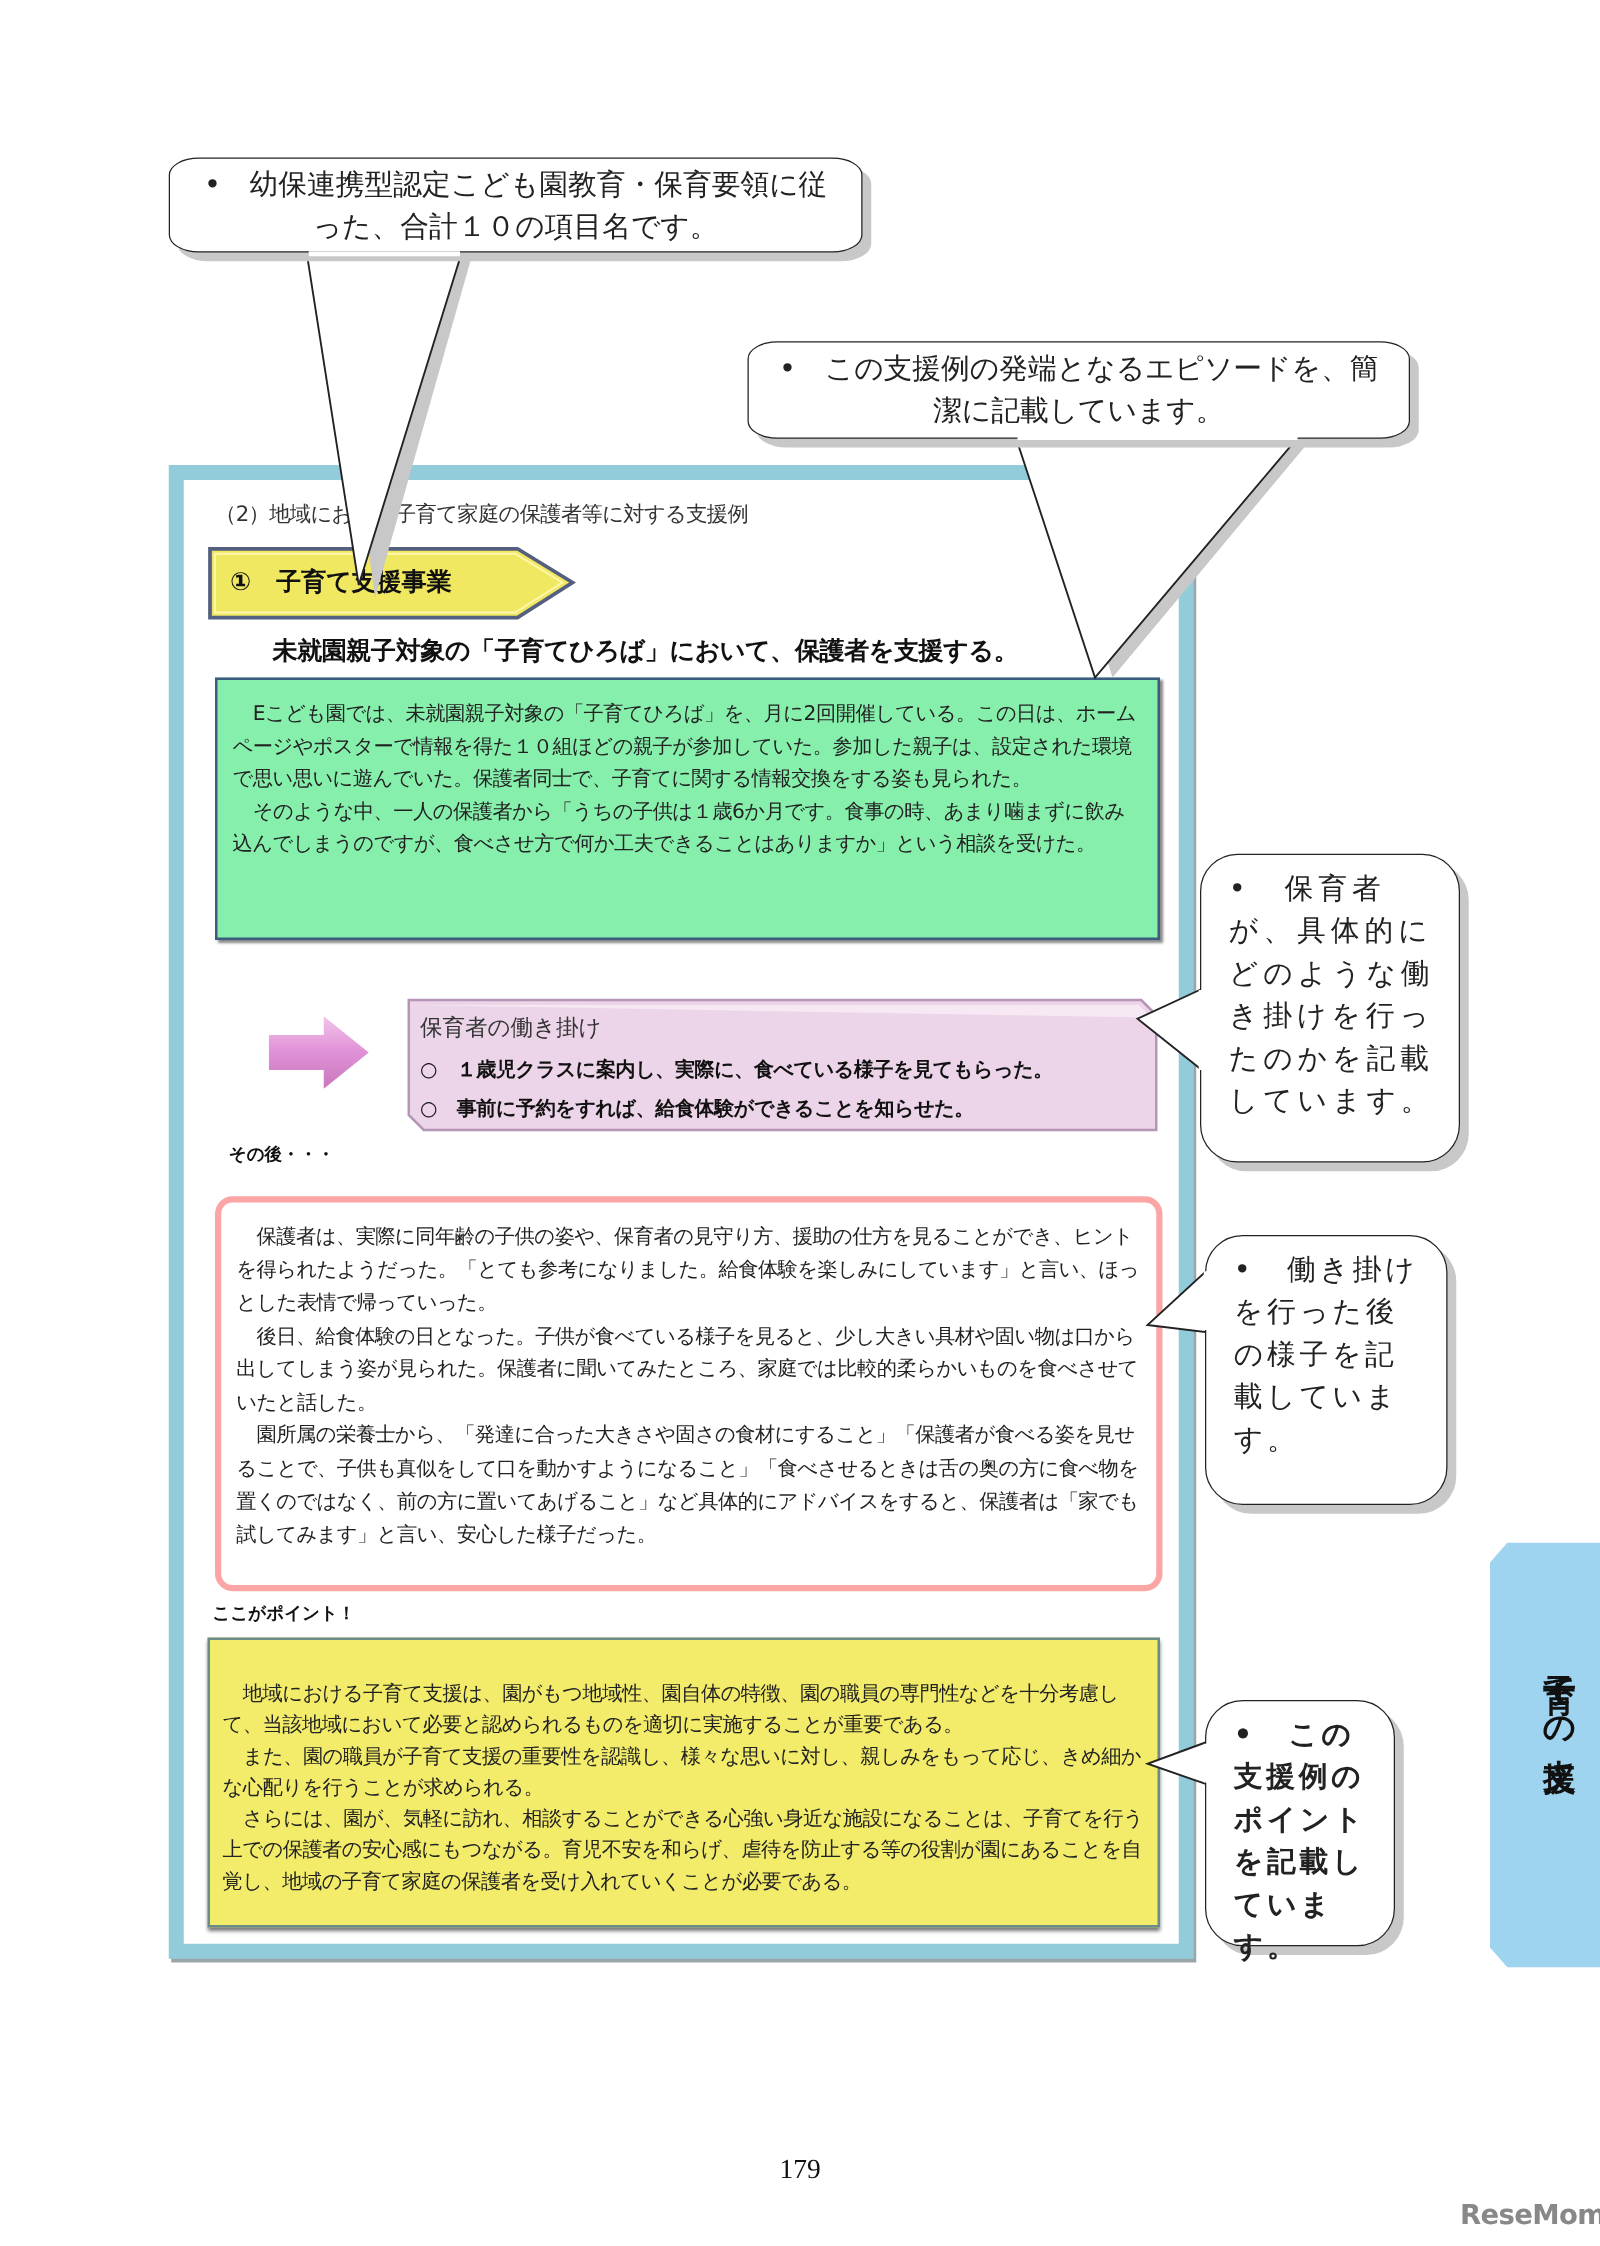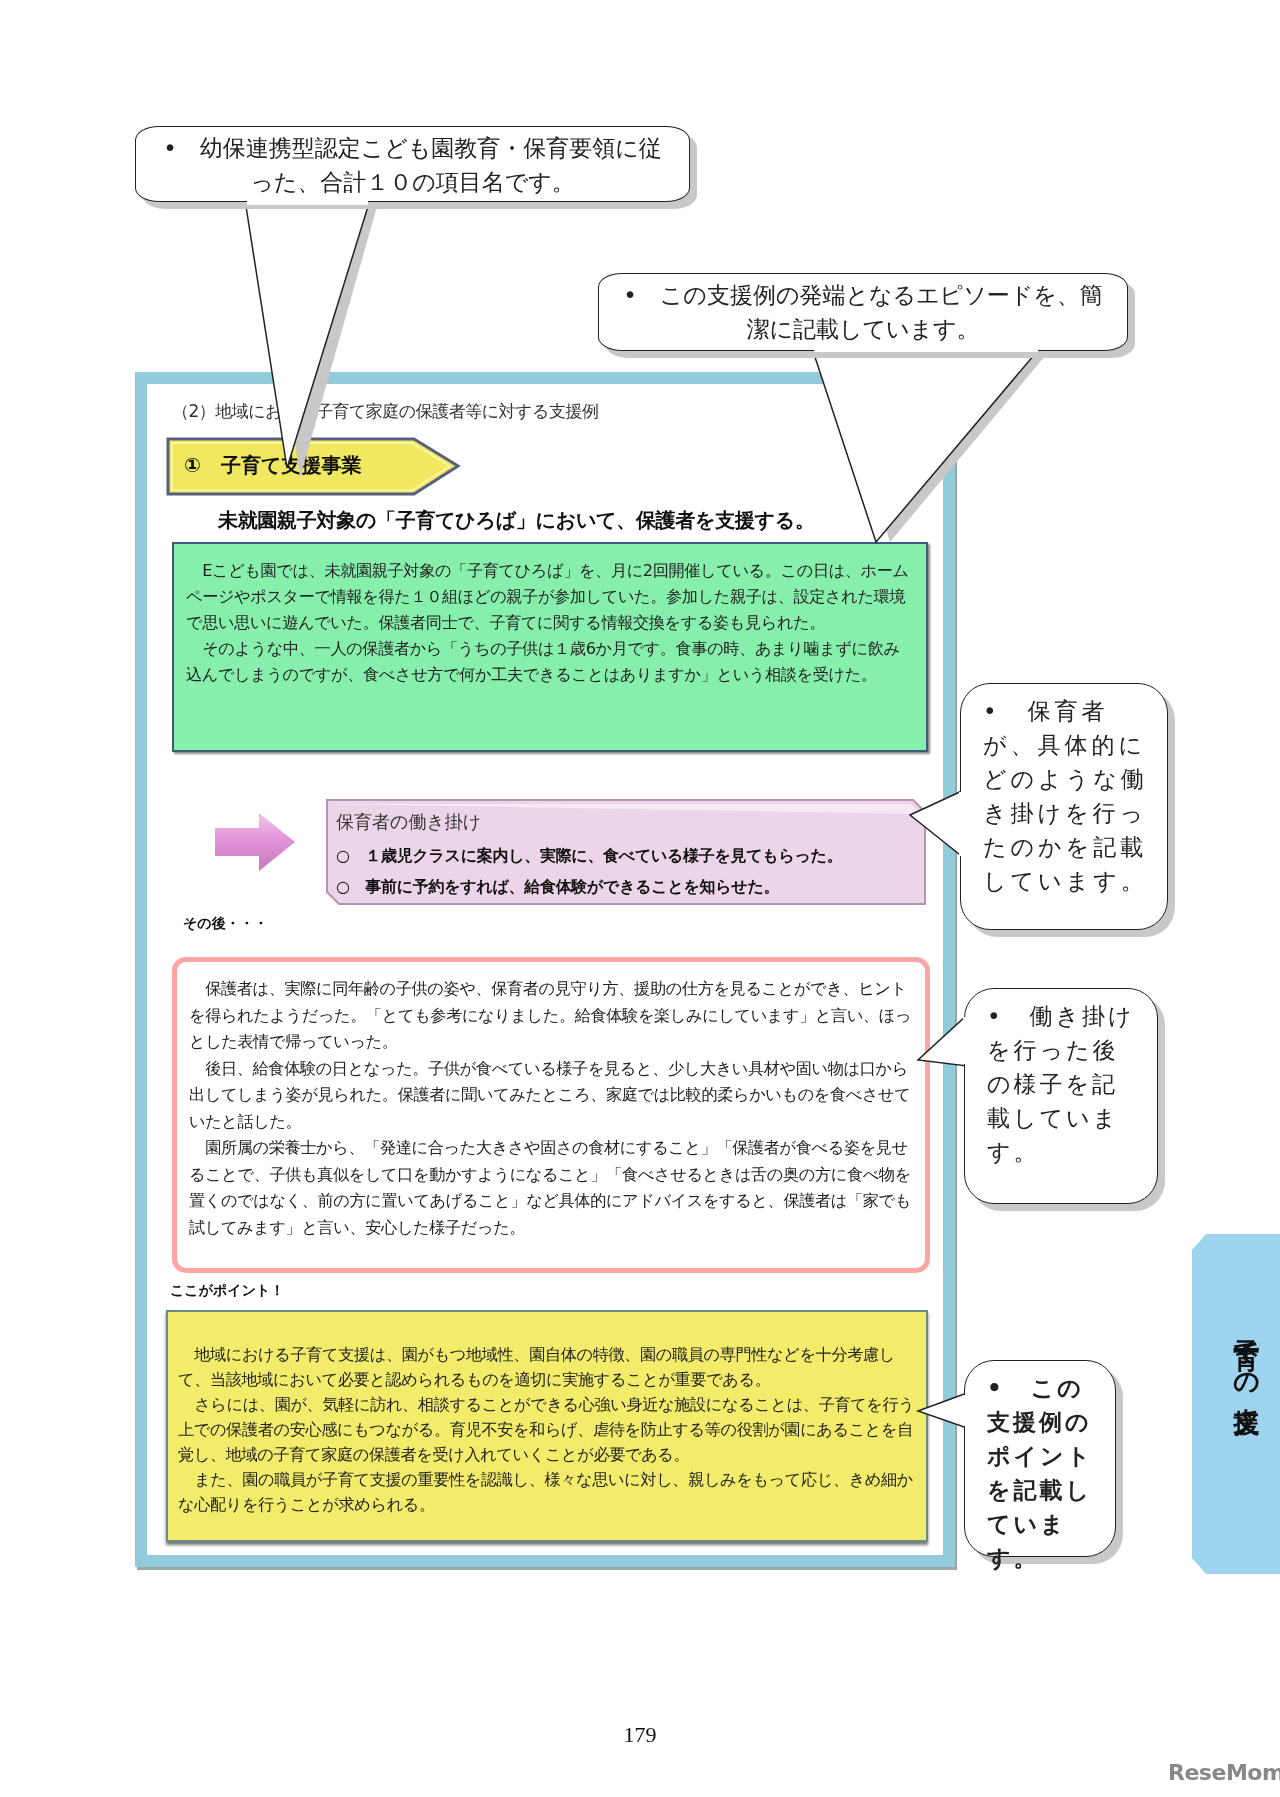--- a/index.html
+++ b/index.html
@@ -116,22 +116,22 @@
 <div class="abs after-label">その後・・・</div>
 <div class="abs after-box">
   <p>保護者は、実際に同年齢の子供の姿や、保育者の見守り方、援助の仕方を見ることができ、ヒントを得られたようだった。「とても参考になりました。給食体験を楽しみにしています」と言い、ほっとした表情で帰っていった。</p>
   <p>後日、給食体験の日となった。子供が食べている様子を見ると、少し大きい具材や固い物は口から出してしまう姿が見られた。保護者に聞いてみたところ、家庭では比較的柔らかいものを食べさせていたと話した。</p>
   <p>園所属の栄養士から、「発達に合った大きさや固さの食材にすること」「保護者が食べる姿を見せることで、子供も真似をして口を動かすようになること」「食べさせるときは舌の奥の方に食べ物を置くのではなく、前の方に置いてあげること」など具体的にアドバイスをすると、保護者は「家でも試してみます」と言い、安心した様子だった。</p>
 </div>
 
 <div class="abs point-label">ここがポイント！</div>
 <div class="abs point-box">
   <p>地域における子育て支援は、園がもつ地域性、園自体の特徴、園の職員の専門性などを十分考慮して、当該地域において必要と認められるものを適切に実施することが重要である。</p>
+  <p>また、園の職員が子育て支援の重要性を認識し、様々な思いに対し、親しみをもって応じ、きめ細かな心配りを行うことが求められる。</p>
   <p>さらには、園が、気軽に訪れ、相談することができる心強い身近な施設になることは、子育てを行う上での保護者の安心感にもつながる。育児不安を和らげ、虐待を防止する等の役割が園にあることを自覚し、地域の子育て家庭の保護者を受け入れていくことが必要である。</p>
-  <p>また、園の職員が子育て支援の重要性を認識し、様々な思いに対し、親しみをもって応じ、きめ細かな心配りを行うことが求められる。</p>
 </div>
 
 <svg class="abs tails" viewBox="0 0 1280 1797">
 
   <polygon points="262,203 300,478 378,203" fill="#c8c8c8"></polygon>
   <polygon points="830,350 890,542 1050,350" fill="#c8c8c8"></polygon>
 
   <polygon points="245,200 287,468 370,200" fill="#fff" stroke="#222" stroke-width="1.5"></polygon>
 
   <polygon points="812,348 876,542 1040,348" fill="#fff" stroke="#222" stroke-width="1.5"></polygon>

